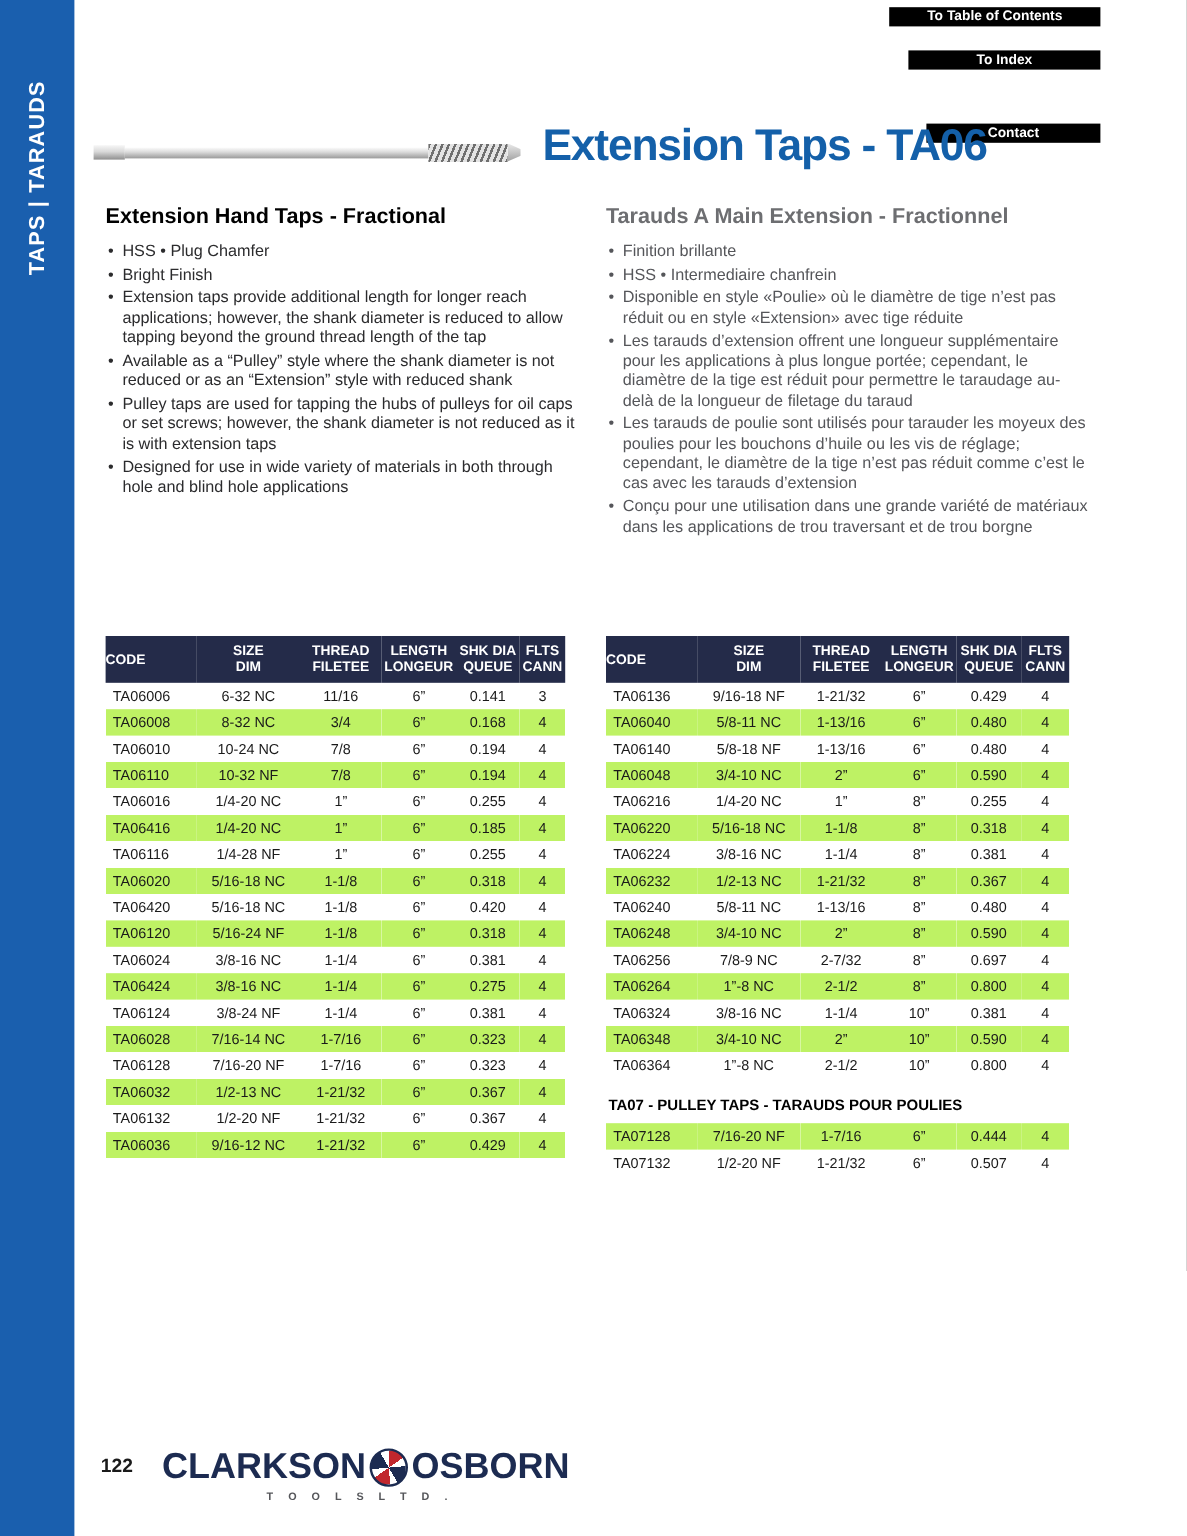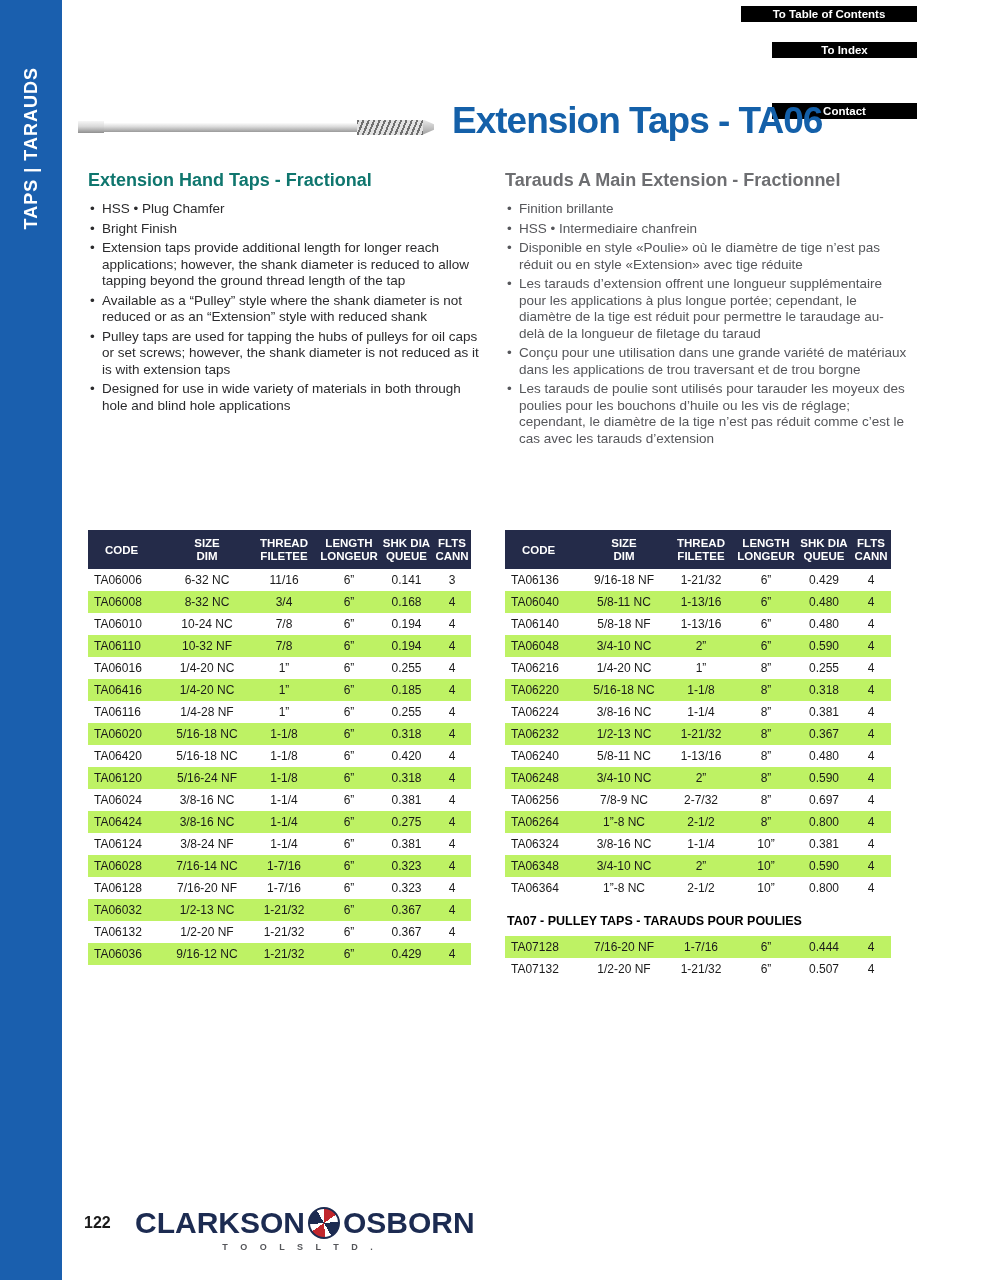--- a/index.html
+++ b/index.html
@@ -13,54 +13,54 @@
   .sidebar-label-wrap span{writing-mode:vertical-rl;transform:rotate(180deg);
         color:#fff;font-weight:bold;font-size:18px;letter-spacing:1px;white-space:nowrap;}
 
   
   .nav{position:absolute;top:6px;right:72px;display:flex;flex-direction:column;
         align-items:flex-end;gap:20px;}
   .nav button{background:#000;color:#fff;font-weight:bold;font-size:11.5px;border:0;
         height:16px;line-height:14px;padding:1px 8px;font-family:inherit;cursor:pointer;
         text-align:center;}
   .nav .b-toc{width:176px;}
-  .nav .b-idx{width:145px;}
+  .nav .b-idx{width:160px;}
   .nav .b-con{width:145px;margin-top:25px;}
 
   
   .tap{position:absolute;left:78px;top:113px;width:356px;height:28px;
         display:flex;align-items:center;}
   .tap-square{width:26px;height:12px;background:linear-gradient(#f6f6f6,#d9d9d9 45%,#8f8f8f);}
   .tap-shank{flex:1;height:9px;background:linear-gradient(#fbfbfb,#dcdcdc 40%,#9a9a9a);}
   .tap-thread{width:66px;height:15px;
         background:repeating-linear-gradient(112deg,#6f6f6f 0 2px,#e3e3e3 2px 5px);}
   .tap-tip{width:11px;height:15px;background:linear-gradient(#e8e8e8,#9f9f9f);
         clip-path:polygon(0 0,100% 32%,100% 68%,0 100%);}
 
   
   .title{position:absolute;left:452px;top:100px;font-size:37px;font-weight:bold;
         color:#1460a9;letter-spacing:-1px;margin:0;}
   .col-en{position:absolute;left:88px;top:170px;width:394px;}
   .col-fr{position:absolute;left:505px;top:170px;width:402px;}
   .sec-heading{font-size:18px;font-weight:bold;margin:0 0 10px 0;}
-  .sec-heading.en{color:#0f766e;}
+  .sec-heading.en{color:#000000;}
   .sec-heading.fr{color:#6d6e71;}
   ul.bullets{list-style:none;margin:0;padding:0;font-size:13.5px;line-height:16.5px;}
   .col-en ul.bullets{color:#2b2b2d;}
   .col-fr ul.bullets{color:#55565a;}
   ul.bullets li{position:relative;padding-left:14px;margin-bottom:3px;}
   ul.bullets li::before{content:"\2022";position:absolute;left:2px;}
 
   
   .table-left{position:absolute;left:88px;top:530px;width:383px;}
   .table-right{position:absolute;left:505px;top:530px;width:386px;}
   table{border-collapse:collapse;width:100%;table-layout:fixed;}
   thead th{background:#242b49;color:#fff;font-size:11.5px;line-height:13px;
         font-weight:bold;padding:7px 2px 6px;text-align:center;vertical-align:middle;}
-  thead th:first-child{text-align:left;padding-left:17px;margin-left:24px;}
+  thead th:first-child{text-align:left;padding-left:0;margin-left:24px;}
   thead th span{display:block;}
   tbody td{font-size:12px;height:22px;padding:0 2px;text-align:center;color:#1a1a1a;
         white-space:nowrap;overflow:hidden;}
   tbody td:first-child{text-align:left;padding-left:6px;}
   tr.alt{background:#bef264;margin-top:31px;}
   .pulley-heading{font-size:12.5px;font-weight:bold;color:#000;margin:15px 0 8px 2px;}
 
   
   .page-number{position:absolute;left:84px;top:1214px;font-size:16px;font-weight:bold;color:#1a1a1a;}
   .brand{position:absolute;left:135px;top:1206px;width:330px;}
@@ -112,22 +112,22 @@
       </ul>
   </div>
 
   <div class="col-fr">
     <h2 class="sec-heading fr">Tarauds A Main Extension - Fractionnel</h2>
     <ul class="bullets">
         <li>Finition brillante</li>
         <li>HSS  •  Intermediaire chanfrein</li>
         <li>Disponible en style «Poulie» où le diamètre de tige n’est pas réduit ou en style «Extension» avec tige réduite</li>
         <li>Les tarauds d’extension offrent une longueur supplémentaire pour les applications à plus longue portée; cependant, le diamètre de la tige est réduit pour permettre le taraudage au-delà de la longueur de filetage du taraud</li>
+        <li>Les tarauds de poulie sont utilisés pour tarauder les moyeux des poulies pour les bouchons d’huile ou les vis de réglage; cependant, le diamètre de la tige n’est pas réduit comme c’est le cas avec les tarauds d’extension</li>
         <li>Conçu pour une utilisation dans une grande variété de matériaux dans les applications de trou traversant et de trou borgne</li>
-        <li>Les tarauds de poulie sont utilisés pour tarauder les moyeux des poulies pour les bouchons d’huile ou les vis de réglage; cependant, le diamètre de la tige n’est pas réduit comme c’est le cas avec les tarauds d’extension</li>
       </ul>
   </div>
 
   <div class="table-left">
     <table>
       <colgroup>
           <col style="width:76px">
           <col style="width:86px">
           <col style="width:68px">
           <col style="width:62px">

